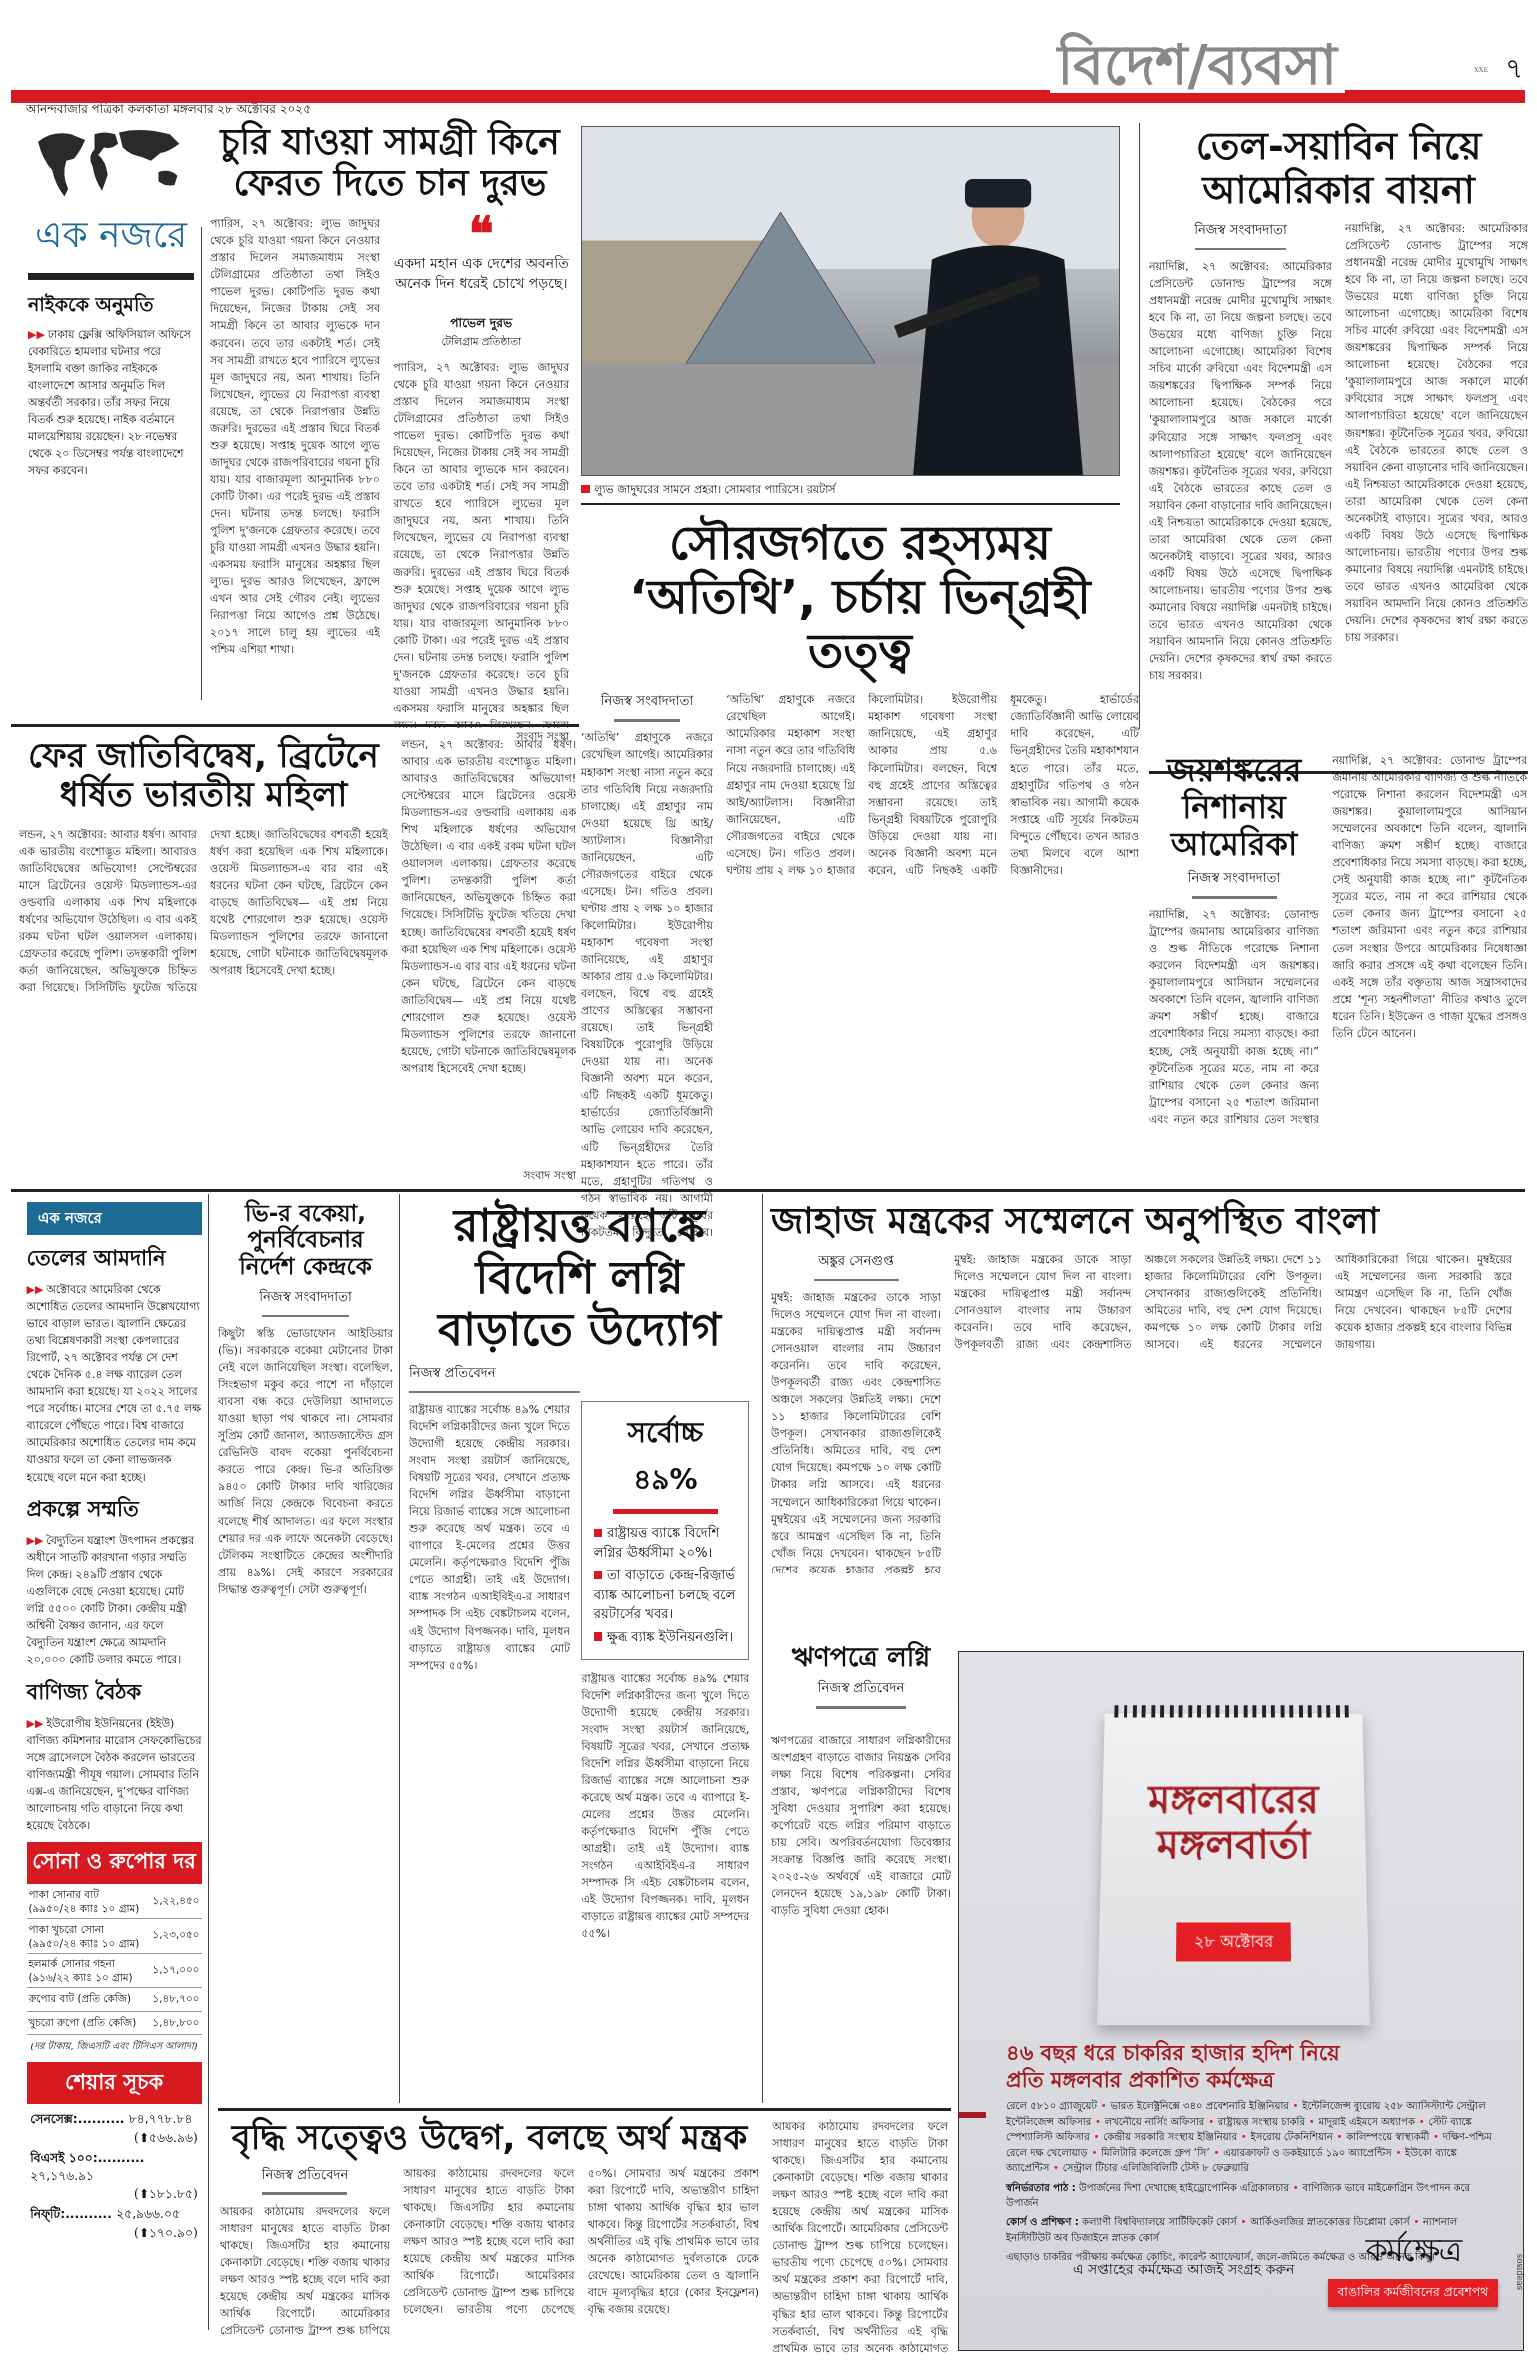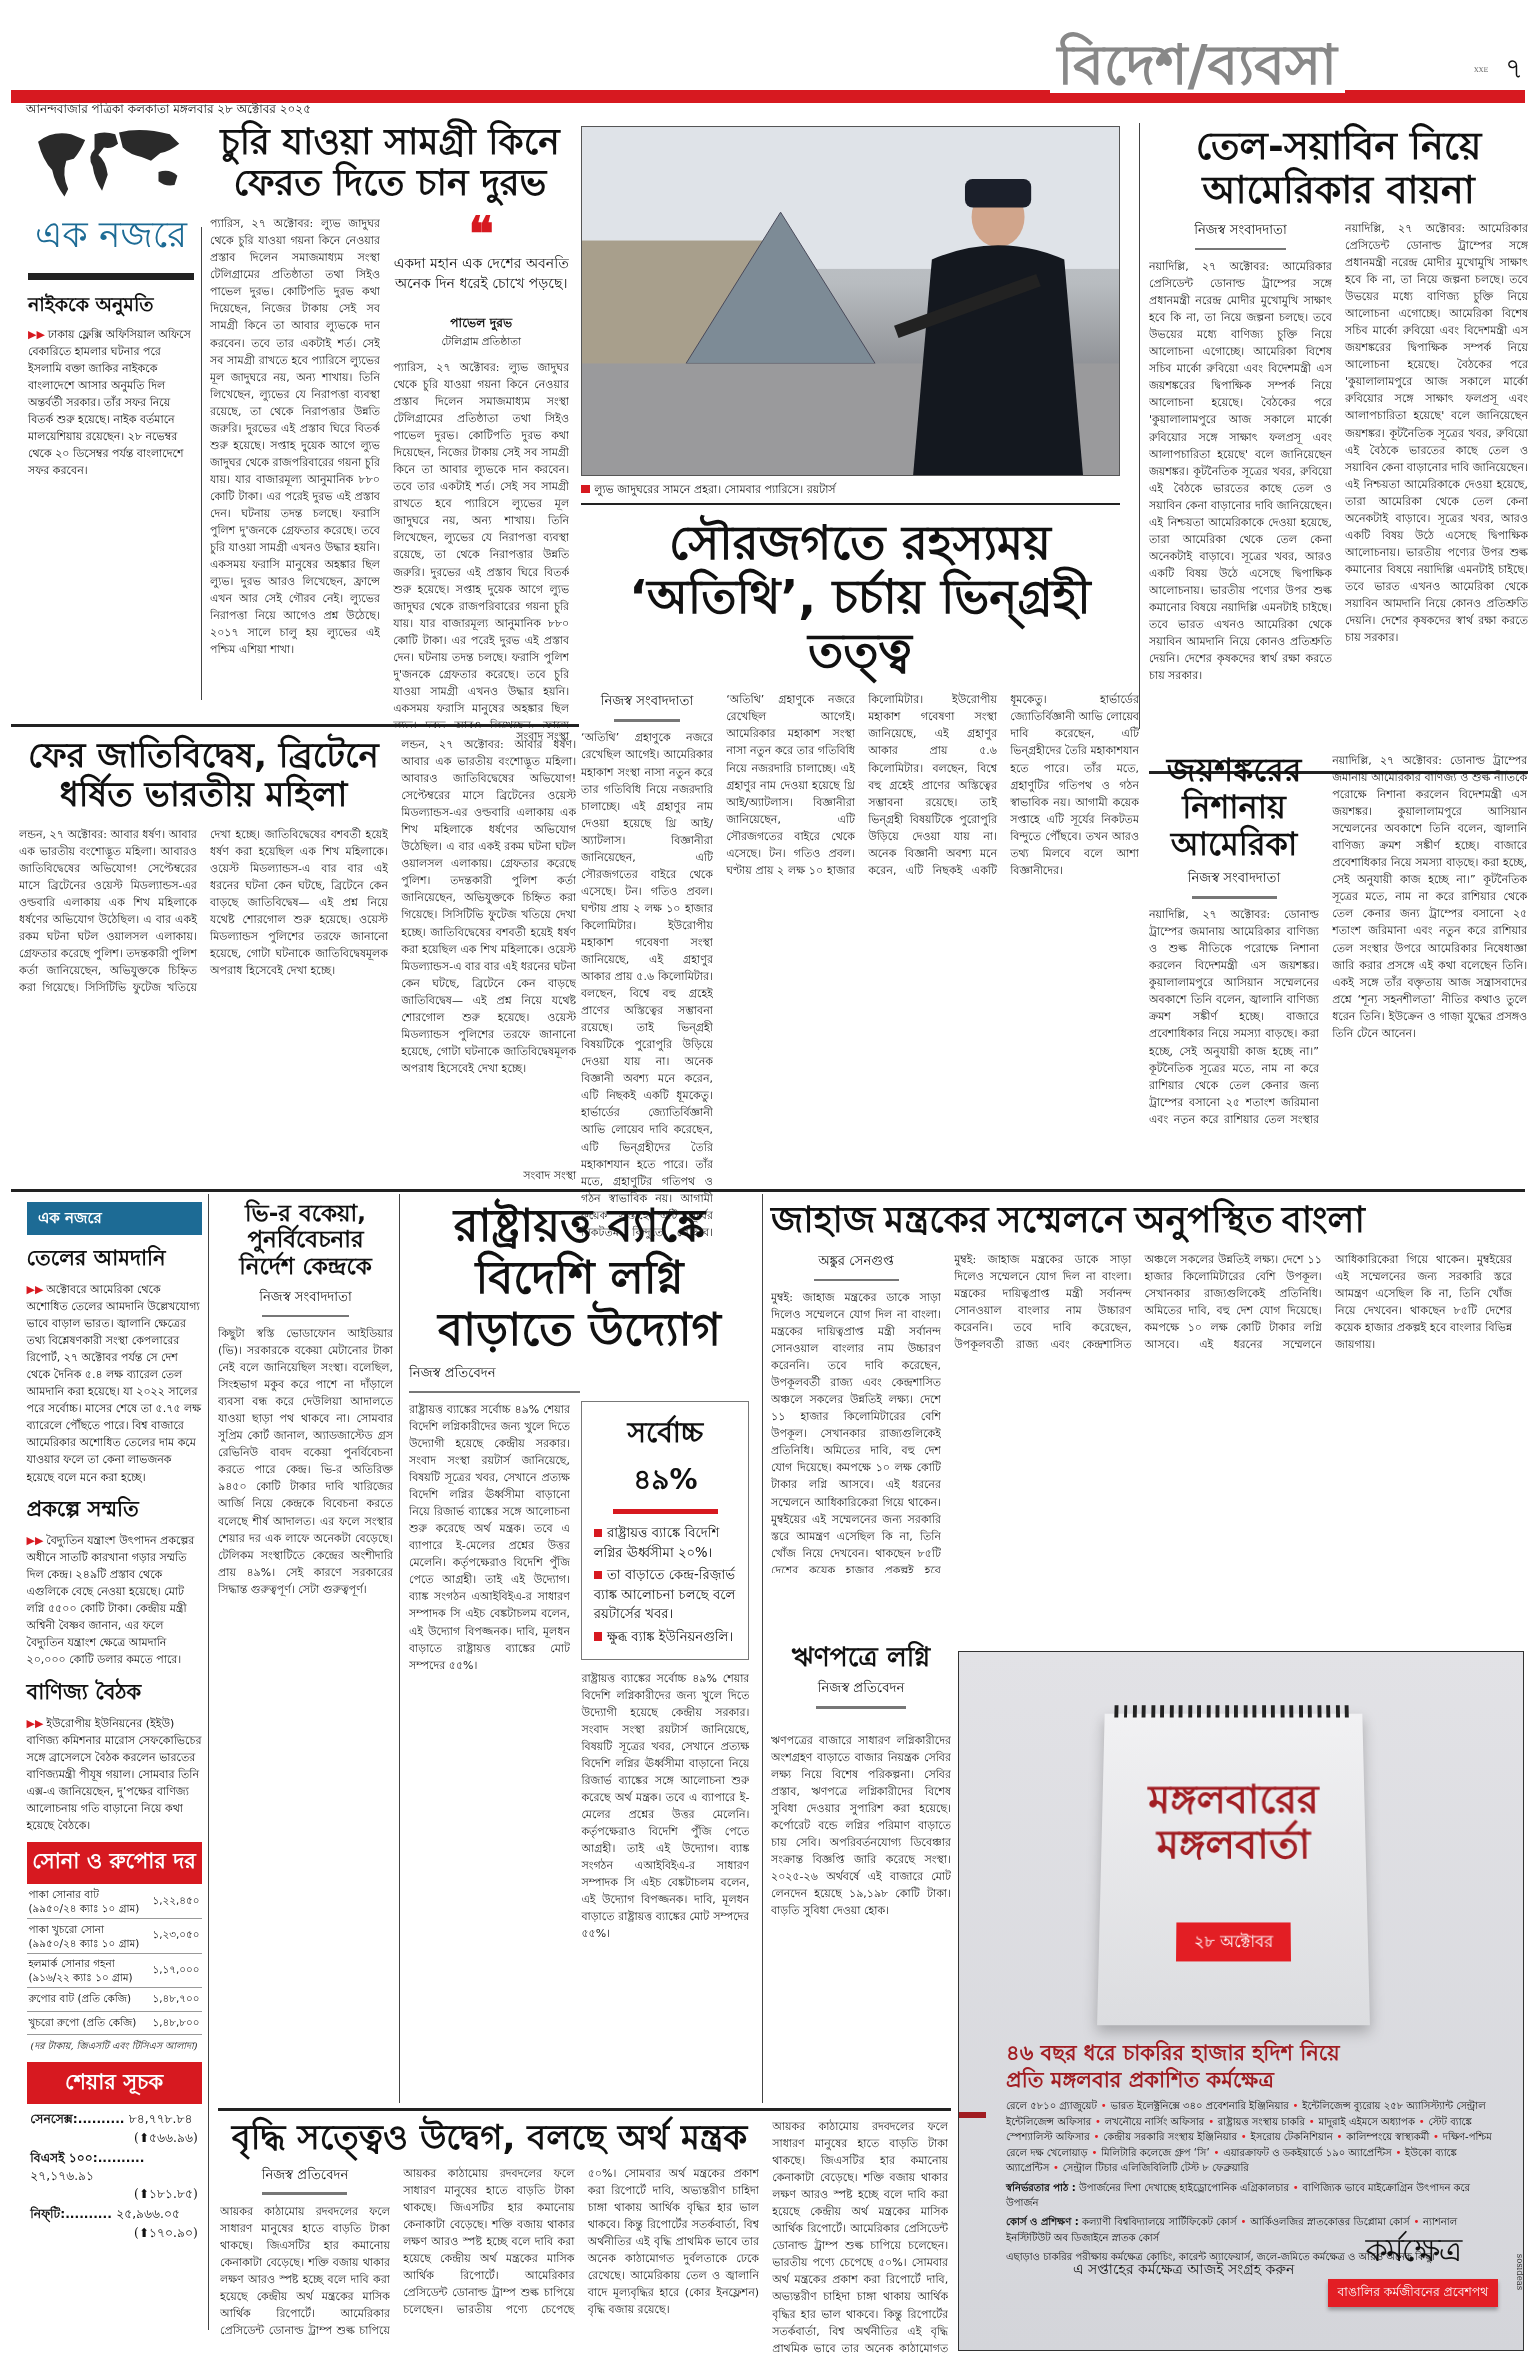--- a/index.html
+++ b/index.html
@@ -229,21 +229,21 @@
         <div class="box-item"><span class="sq"></span><span>তা বাড়াতে কেন্দ্র-রিজ়ার্ভ ব্যাঙ্ক আলোচনা চলছে বলে রয়টার্সের খবর।</span></div>
         <div class="box-item"><span class="sq"></span><span>ক্ষুব্ধ ব্যাঙ্ক ইউনিয়নগুলি।</span></div>
       </div>
       <div class="body" style="margin-top:9.5px; height:445px; overflow:hidden;">রাষ্ট্রায়ত্ত ব্যাঙ্কের সর্বোচ্চ ৪৯% শেয়ার বিদেশি লগ্নিকারীদের জন্য খুলে দিতে উদ্যোগী হয়েছে কেন্দ্রীয় সরকার। সংবাদ সংস্থা রয়টার্স জানিয়েছে, বিষয়টি সূত্রের খবর, সেখানে প্রত্যক্ষ বিদেশি লগ্নির ঊর্ধ্বসীমা বাড়ানো নিয়ে রিজার্ভ ব্যাঙ্কের সঙ্গে আলোচনা শুরু করেছে অর্থ মন্ত্রক। তবে এ ব্যাপারে ই-মেলের প্রশ্নের উত্তর মেলেনি। কর্তৃপক্ষেরাও বিদেশি পুঁজি পেতে আগ্রহী। তাই এই উদ্যোগ। ব্যাঙ্ক সংগঠন এআইবিইএ-র সাধারণ সম্পাদক সি এইচ বেঙ্কটাচলম বলেন, এই উদ্যোগ বিপজ্জনক। দাবি, মূলধন বাড়াতে রাষ্ট্রায়ত্ত ব্যাঙ্কের মোট সম্পদের ৫৫%।</div>
     </div>
   </div>
 </div>
 <div class="vrule" style="left:762px; top:1194px; height:909px;"></div>
 
 <div class="abs" style="left:771px; top:1200px; width:757px;">
-  <div class="hl" style="font-size:36px; text-align:left;font-family:Liberation Serif, serif;">জাহাজ মন্ত্রকের সম্মেলনে অনুপস্থিত বাংলা</div>
+  <div class="hl" style="font-size:36px; text-align:left;">জাহাজ মন্ত্রকের সম্মেলনে অনুপস্থিত বাংলা</div>
   <div style="display:flex; gap:13.2px; margin-top:9.5px;">
     <div style="width:170px;">
       <div class="byline">অঙ্কুর সেনগুপ্ত</div>
       <div class="byline-rule"></div>
       <div class="body" style="height:284px; overflow:hidden;">মুম্বই: জাহাজ মন্ত্রকের ডাকে সাড়া দিলেও সম্মেলনে যোগ দিল না বাংলা। মন্ত্রকের দায়িত্বপ্রাপ্ত মন্ত্রী সর্বানন্দ সোনওয়াল বাংলার নাম উচ্চারণ করেননি। তবে দাবি করেছেন, উপকূলবর্তী রাজ্য এবং কেন্দ্রশাসিত অঞ্চলে সকলের উন্নতিই লক্ষ্য। দেশে ১১ হাজার কিলোমিটারের বেশি উপকূল। সেখানকার রাজ্যগুলিকেই প্রতিনিধি। অমিতের দাবি, বহু দেশ যোগ দিয়েছে। কমপক্ষে ১০ লক্ষ কোটি টাকার লগ্নি আসবে। এই ধরনের সম্মেলনে আধিকারিকেরা গিয়ে থাকেন। মুম্বইয়ের এই সম্মেলনের জন্য সরকারি স্তরে আমন্ত্রণ এসেছিল কি না, তিনি খোঁজ নিয়ে দেখবেন। থাকছেন ৮৫টি দেশের কয়েক হাজার প্রকল্পই হবে বাংলার বিভিন্ন জায়গায়।</div>
     </div>
     <div class="body cols3" style="width:558px; height:326px; overflow:hidden;">মুম্বই: জাহাজ মন্ত্রকের ডাকে সাড়া দিলেও সম্মেলনে যোগ দিল না বাংলা। মন্ত্রকের দায়িত্বপ্রাপ্ত মন্ত্রী সর্বানন্দ সোনওয়াল বাংলার নাম উচ্চারণ করেননি। তবে দাবি করেছেন, উপকূলবর্তী রাজ্য এবং কেন্দ্রশাসিত অঞ্চলে সকলের উন্নতিই লক্ষ্য। দেশে ১১ হাজার কিলোমিটারের বেশি উপকূল। সেখানকার রাজ্যগুলিকেই প্রতিনিধি। অমিতের দাবি, বহু দেশ যোগ দিয়েছে। কমপক্ষে ১০ লক্ষ কোটি টাকার লগ্নি আসবে। এই ধরনের সম্মেলনে আধিকারিকেরা গিয়ে থাকেন। মুম্বইয়ের এই সম্মেলনের জন্য সরকারি স্তরে আমন্ত্রণ এসেছিল কি না, তিনি খোঁজ নিয়ে দেখবেন। থাকছেন ৮৫টি দেশের কয়েক হাজার প্রকল্পই হবে বাংলার বিভিন্ন জায়গায়।</div>
   </div>
 </div>
 

